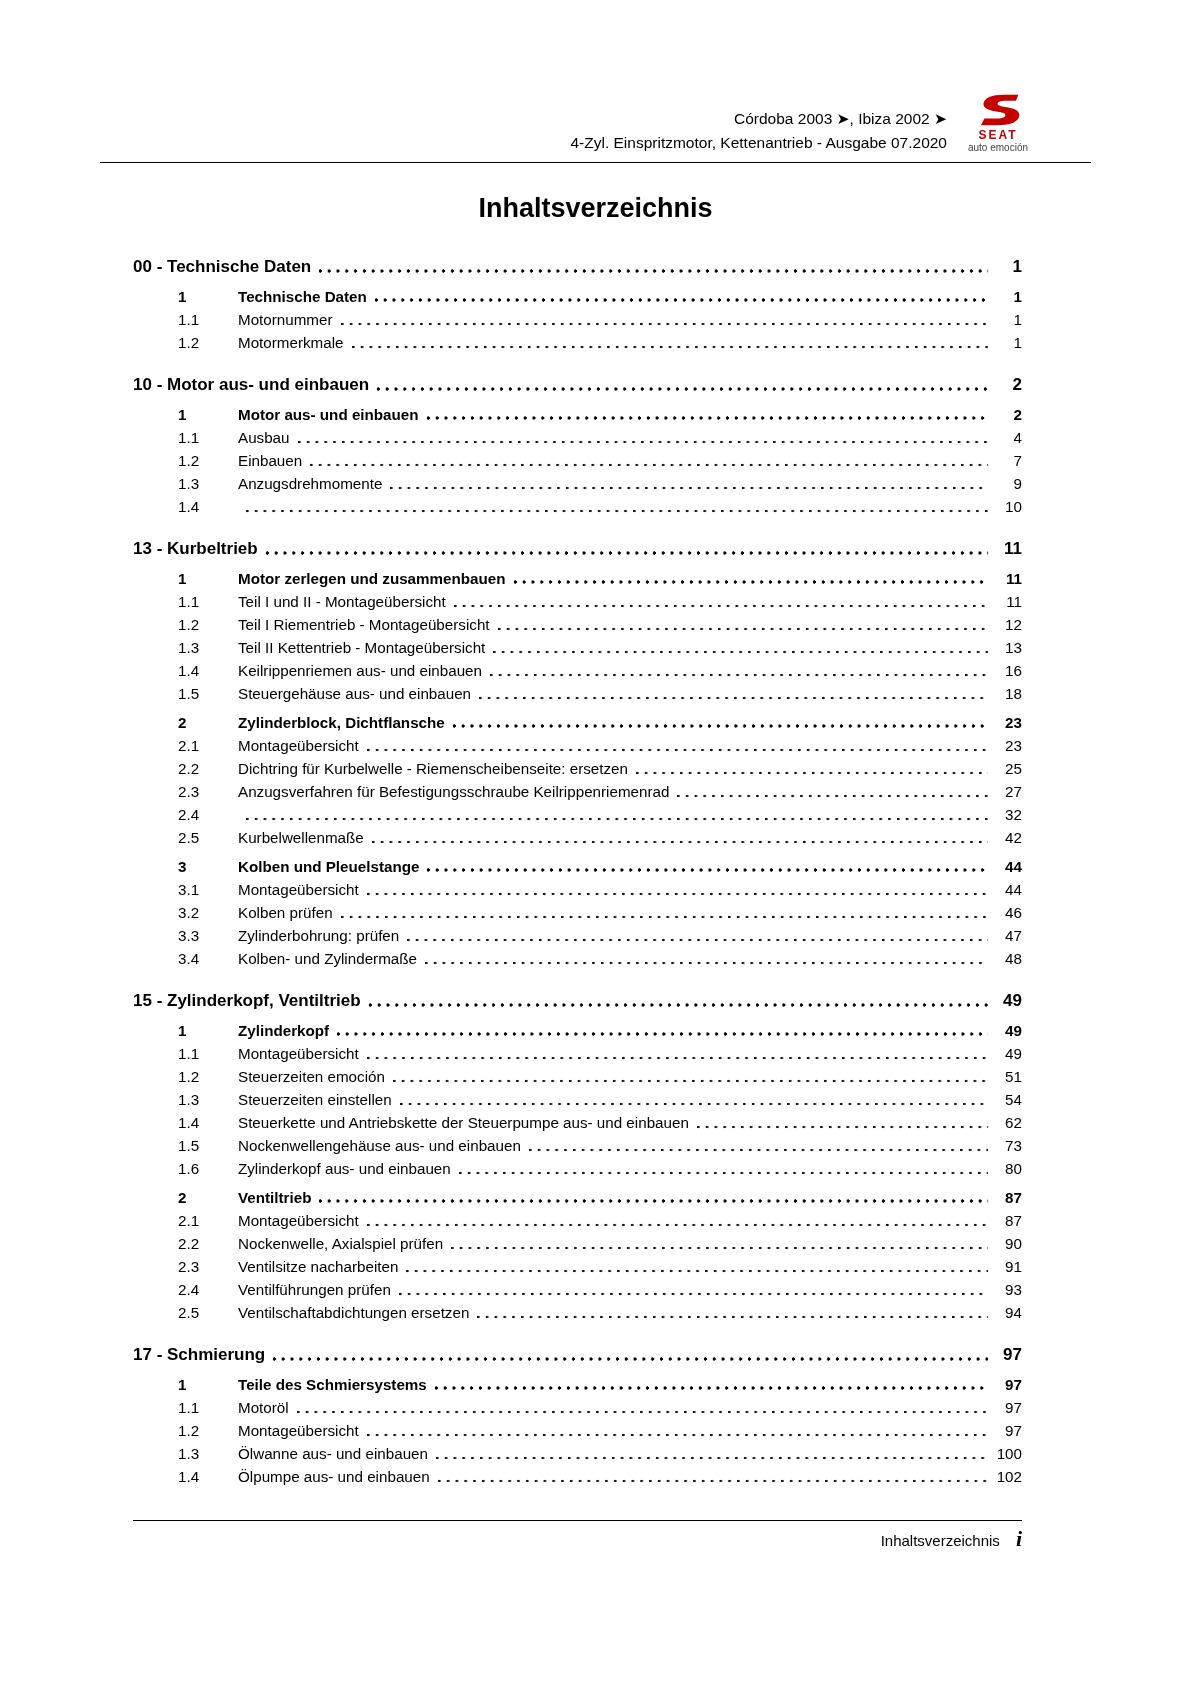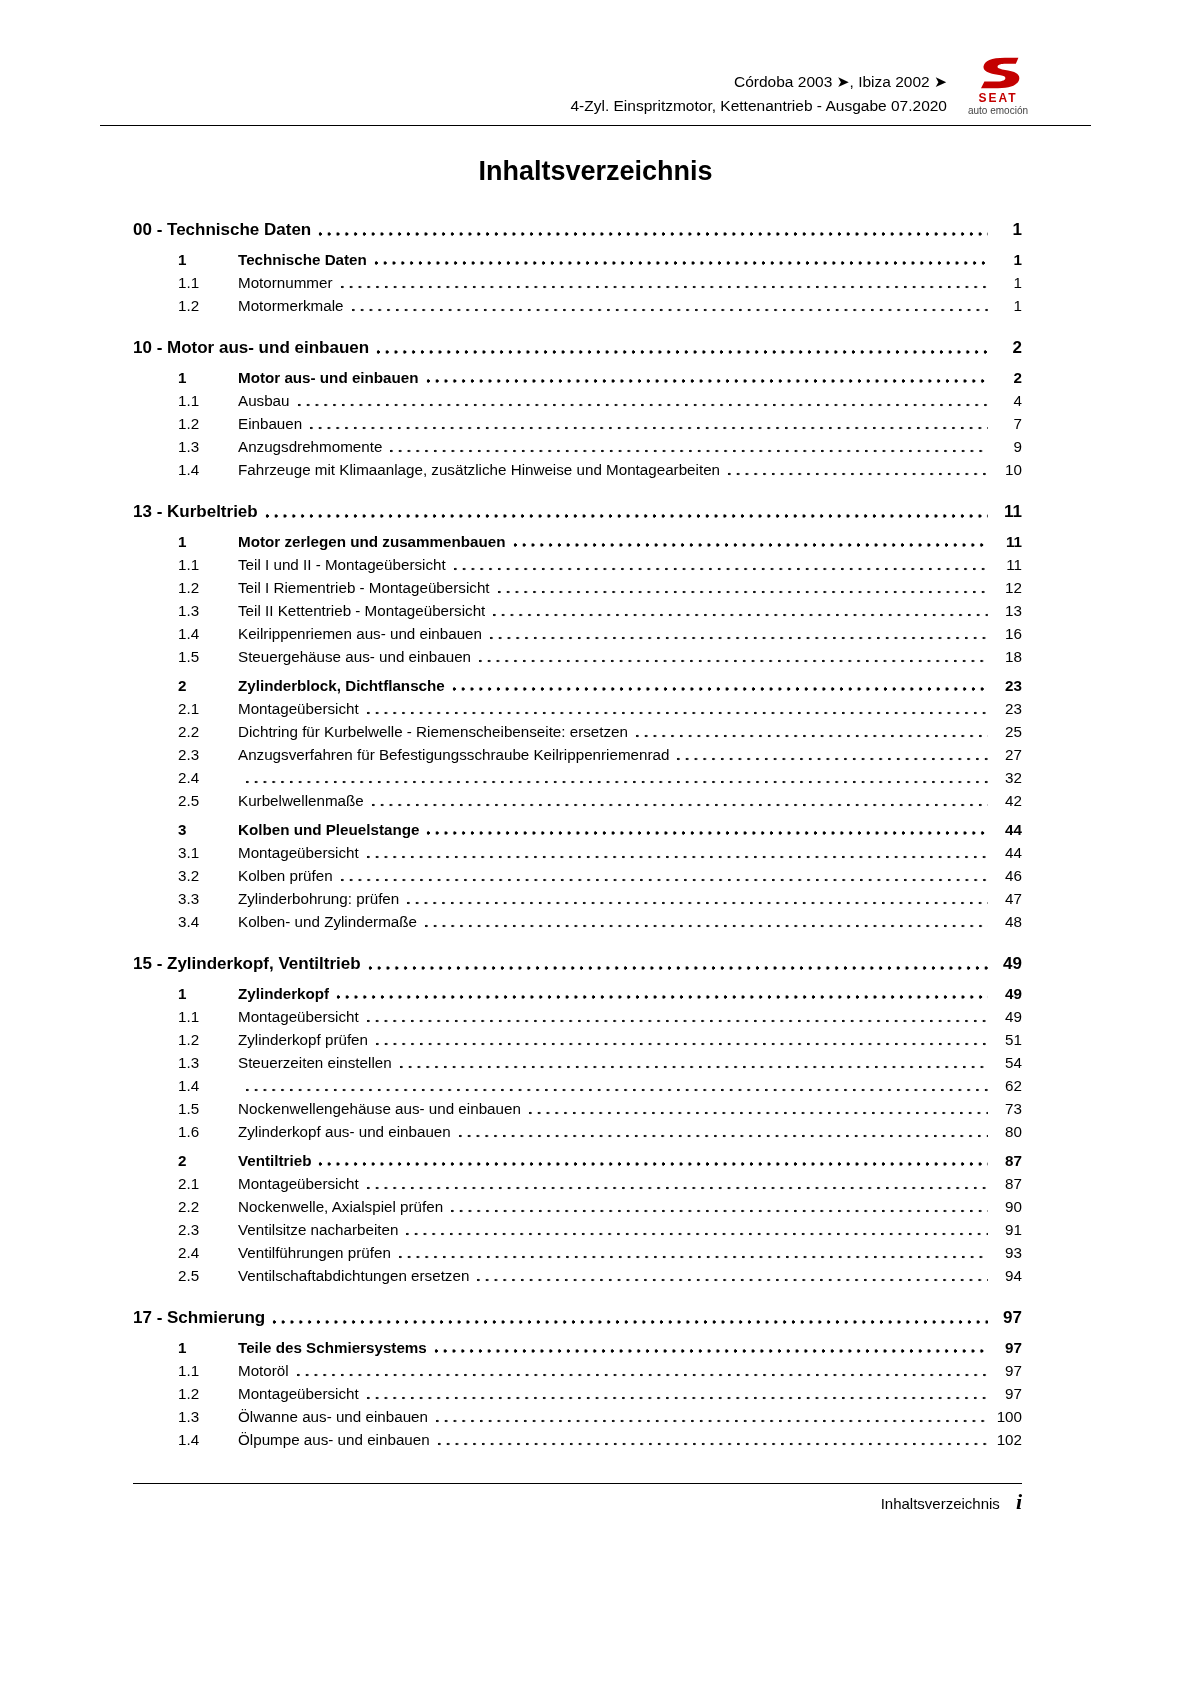--- a/index.html
+++ b/index.html
@@ -9,21 +9,21 @@
     font-family:"Liberation Sans", sans-serif;
     color:#111;
     position:relative;
     overflow:hidden;
   }
   .page { position:relative; width:1191px; height:1684px; }
 
   
   .header-row {
     display:flex; justify-content:flex-end; align-items:flex-start;
-    padding:56px 158px 0 100px; gap:16px;
+    padding:56px 158px 0 100px; gap:16px;margin-top:37px;
   }
   .header-text { text-align:right; font-size:15.5px; line-height:24px; padding-top:14px; color:#000; }
   .logo { width:70px; text-align:center; }
   .logo svg { display:block; margin:0 auto; }
   .logo-brand { color:#c40000; font-weight:bold; font-size:12px; letter-spacing:2px; line-height:16px; }
   .logo-tag { font-size:10px; color:#444; line-height:9px; }
   .header-rule { border:none; border-top:1.6px solid #000; margin:7px 100px 0 100px; }
 
   
   .doc-title { text-align:center; font-size:27px; font-weight:bold; margin-top:30px; color:#000; }
@@ -153,21 +153,20 @@
 
   <div class="toc-row entry subsection">
     <span class="col-num">1.3</span>
     <span class="col-title">Anzugsdrehmomente</span>
     <span class="leader"></span>
     <span class="col-page">9</span>
   </div>
 
   <div class="toc-row entry subsection">
     <span class="col-num">1.4</span>
-    <span class="col-title">Fahrzeuge mit Klimaanlage, zusätzliche Hinweise und Montagearbeiten</span>
     <span class="leader"></span>
     <span class="col-page">10</span>
   </div>
 </div>
 
   <div class="chapter-block">
     <div class="toc-row chapter-row">
       <span class="col-title">13 - Kurbeltrieb</span>
       <span class="leader"></span>
       <span class="col-page">11</span>
@@ -308,34 +307,35 @@
 
   <div class="toc-row entry subsection">
     <span class="col-num">1.1</span>
     <span class="col-title">Montageübersicht</span>
     <span class="leader"></span>
     <span class="col-page">49</span>
   </div>
 
   <div class="toc-row entry subsection">
     <span class="col-num">1.2</span>
-    <span class="col-title">Zylinderkopf prüfen</span>
+    <span class="col-title">Steuerzeiten emoción</span>
     <span class="leader"></span>
     <span class="col-page">51</span>
   </div>
 
   <div class="toc-row entry subsection">
     <span class="col-num">1.3</span>
     <span class="col-title">Steuerzeiten einstellen</span>
     <span class="leader"></span>
     <span class="col-page">54</span>
   </div>
 
   <div class="toc-row entry subsection">
     <span class="col-num">1.4</span>
+    <span class="col-title">Steuerkette und Antriebskette der Steuerpumpe aus- und einbauen</span>
     <span class="leader"></span>
     <span class="col-page">62</span>
   </div>
 
   <div class="toc-row entry subsection">
     <span class="col-num">1.5</span>
     <span class="col-title">Nockenwellengehäuse aus- und einbauen</span>
     <span class="leader"></span>
     <span class="col-page">73</span>
   </div>

